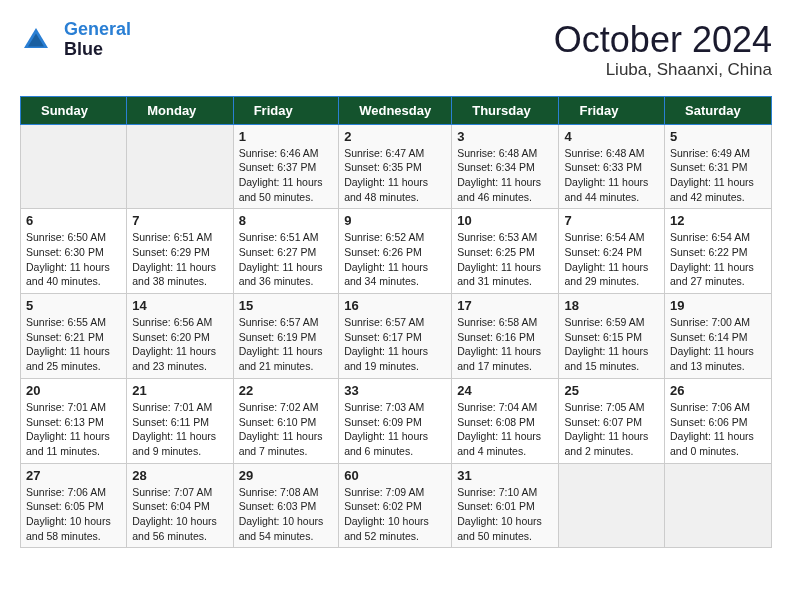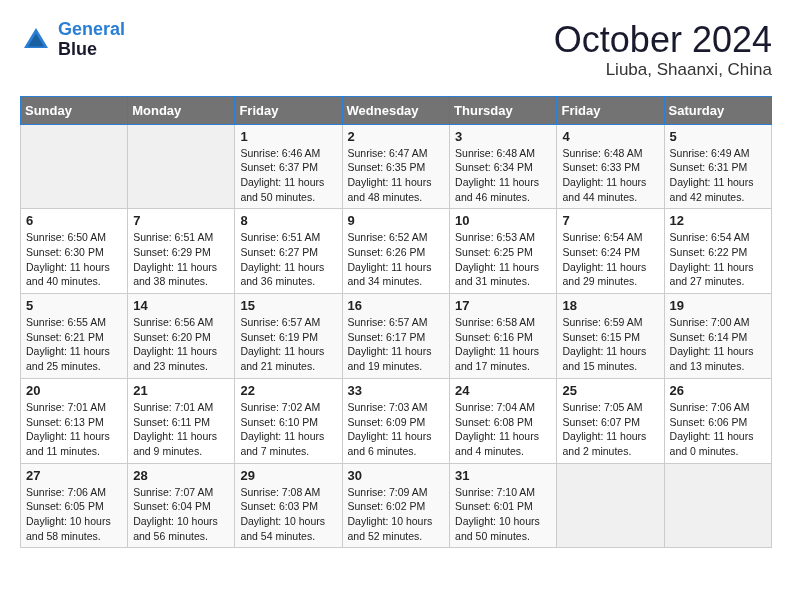--- a/index.html
+++ b/index.html
@@ -12,21 +12,21 @@
     }
     .header {
       display: flex;
       justify-content: space-between;
       align-items: flex-start;
       margin-bottom: 16px;
     }
     .logo {
       display: flex;
       align-items: center;
-      gap: 6px;
+      gap: 12px;
     }
     .logo-text {
       font-size: 18px;
       font-weight: bold;
       color: #1a1a2e;
       line-height: 1.1;
     }
     .logo-text span {
       color: #2a7fd4;
     }
@@ -46,23 +46,23 @@
     .subtitle {
       font-size: 17px;
       color: #333;
     }
     .calendar {
       width: 100%;
       border-collapse: collapse;
       font-size: 11px;
     }
     .calendar thead tr th {
-      background: #737373;
+      background: #14532d;
       color: #fff;
-      padding: 6px 4px;
+      padding: 6px 20px;
       text-align: left;
       font-size: 13px;
       font-weight: bold;
       border: 1px solid #2a7fd4;
     }
     .calendar tbody tr td {
       vertical-align: top;
       border: 1px solid #ccc;
       padding: 4px 5px;
       min-height: 80px;
@@ -245,21 +245,21 @@
         </td>
         <td>
           <span class="day-num">28</span>
           <div class="day-info">Sunrise: 7:07 AM<br>Sunset: 6:04 PM<br>Daylight: 10 hours and 56 minutes.</div>
         </td>
         <td>
           <span class="day-num">29</span>
           <div class="day-info">Sunrise: 7:08 AM<br>Sunset: 6:03 PM<br>Daylight: 10 hours and 54 minutes.</div>
         </td>
         <td>
-          <span class="day-num">30</span>
+          <span class="day-num">60</span>
           <div class="day-info">Sunrise: 7:09 AM<br>Sunset: 6:02 PM<br>Daylight: 10 hours and 52 minutes.</div>
         </td>
         <td>
           <span class="day-num">31</span>
           <div class="day-info">Sunrise: 7:10 AM<br>Sunset: 6:01 PM<br>Daylight: 10 hours and 50 minutes.</div>
         </td>
         <td class="empty"></td>
         <td class="empty"></td>
       </tr>
     </tbody>

